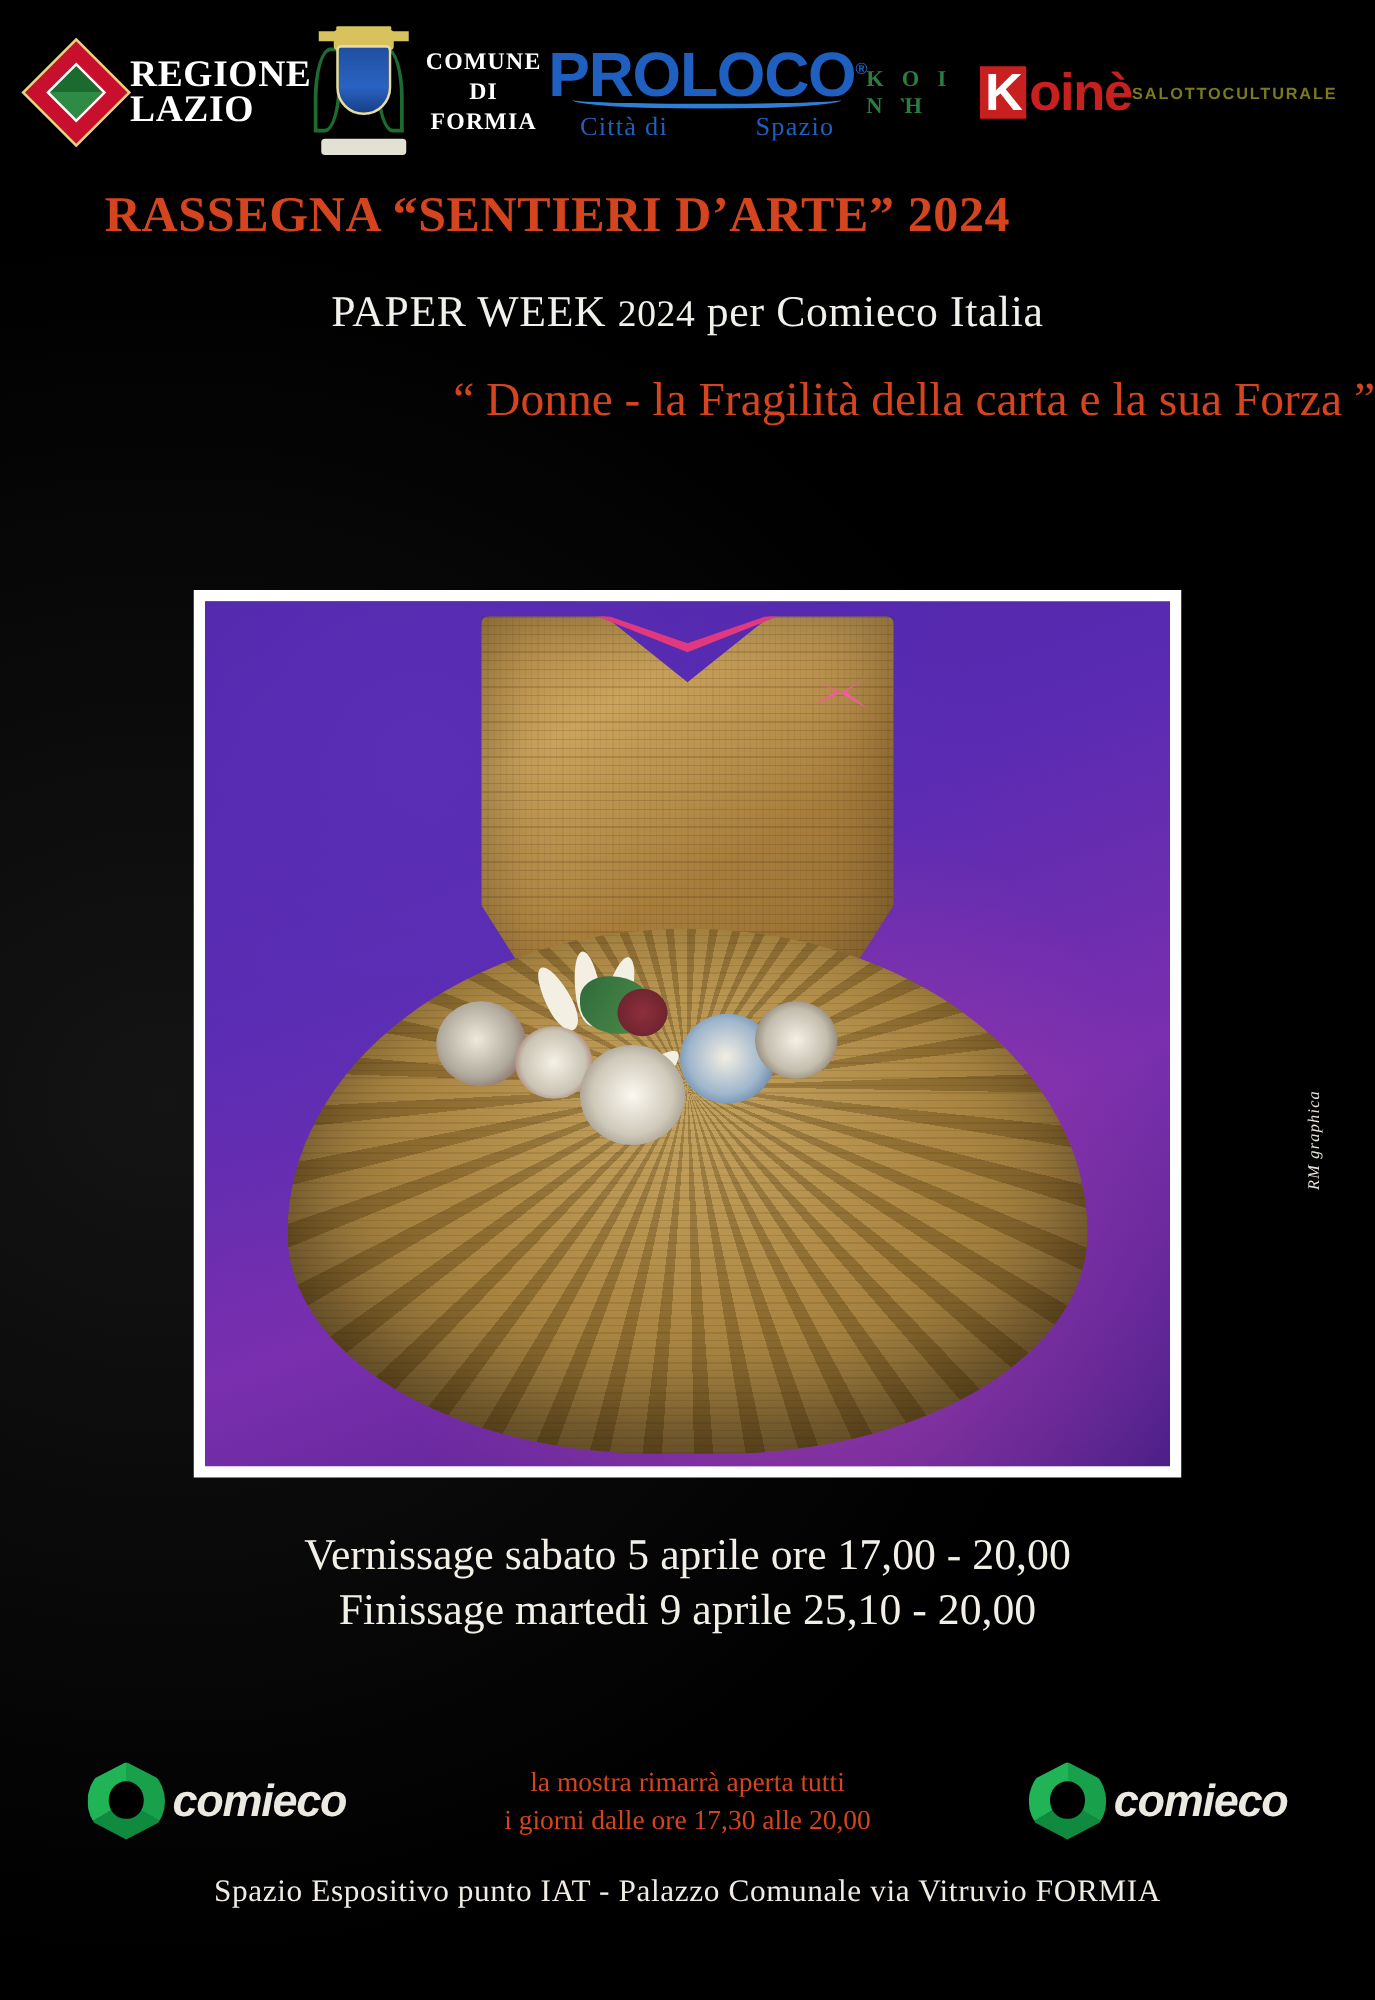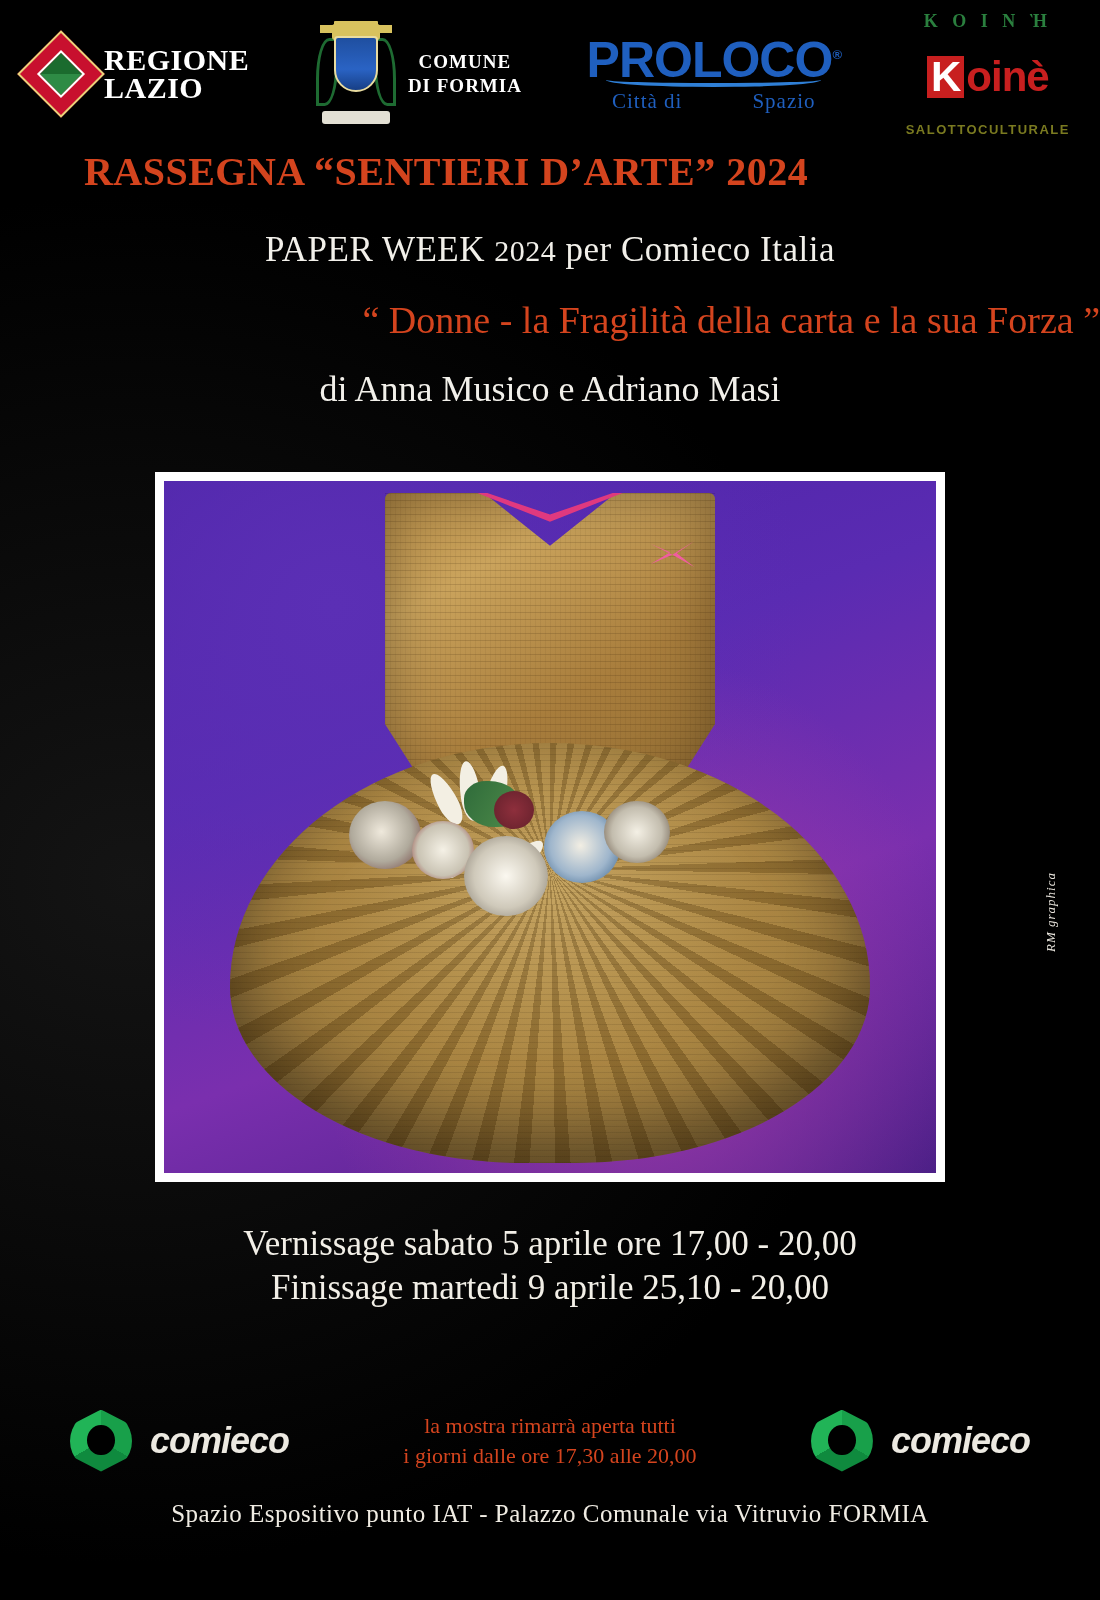--- a/index.html
+++ b/index.html
@@ -92,21 +92,21 @@
     font-size: 21px; margin-top: 2px; letter-spacing: 1px;
     display: flex; gap: 70px;
   }
   .proloco-swoosh {
     width: 215px; height: 14px; margin-top: -12px;
     border-bottom: 4px solid #2f7fd6;
     border-radius: 0 0 70% 70%;
   }
 
   
-  .koine { flex-direction: column; align-items: center; gap: 24px; }
+  .koine { flex-direction: row; align-items: center; }
   .koine-greek {
     color: #2a7f3e; font-family: "Liberation Serif", serif;
     font-size: 18px; font-weight: bold; letter-spacing: 5px;
   }
   .koine-main {
     font-family: "Liberation Sans", sans-serif; font-size: 42px; font-weight: bold;
     color: #c81f1f; line-height: 1; letter-spacing: -1px;
     display: flex; align-items: center; gap: 2px;
   }
   .koine-main .k-box {
@@ -237,21 +237,21 @@
     text-align: center; color: #f2efe7;
   }
   .dates div { font-size: 35px; line-height: 1.25; }
 
   
   .bottom-row {
     position: absolute; top: 1388px; left: 0; width: 1100px; height: 105px;
     display: flex; align-items: center; justify-content: space-between;
     padding: 0 70px;
   }
-  .comieco { display: flex; align-items: center; gap: 18px; }
+  .comieco { display: flex; align-items: center; gap: 6px; }
   .comieco-mark {
     width: 62px; height: 62px; position: relative;
   }
   .comieco-mark .ring {
     position: absolute; inset: 0; border-radius: 50%;
     background: conic-gradient(#18a04a 0deg 120deg, #0f8a3e 120deg 240deg, #21b457 240deg 360deg);
     clip-path: polygon(50% 0, 100% 26%, 100% 74%, 50% 100%, 0 74%, 0 26%);
   }
   .comieco-mark .hole {
     position: absolute; left: 17px; top: 15px; width: 28px; height: 30px;
@@ -324,21 +324,20 @@
 
   <div class="title-main">RASSEGNA “SENTIERI D’ARTE” 2024</div>
 
   <div class="line-paperweek">
     <span>PAPER  WEEK</span>
     <span class="sm">2024</span>
     <span>per  Comieco Italia</span>
   </div>
 
   <div class="line-quote">“ Donne - la Fragilità della carta e la sua Forza ”</div>
-  <div class="line-authors">di Anna Musico e Adriano Masi</div>
 
   <div class="art-frame">
     <div class="art">
       <div class="bodice">
         <div class="bodice-texture"></div>
       </div>
       <div class="neck-trim"></div>
       <div class="neck-bow"></div>
 
       <div class="skirt">

